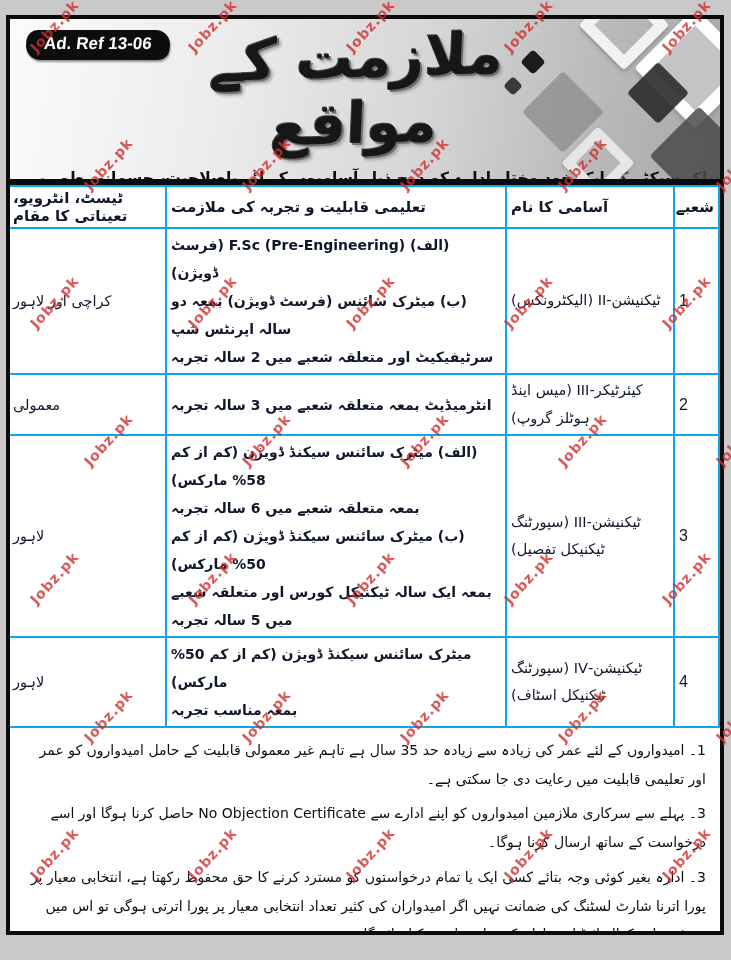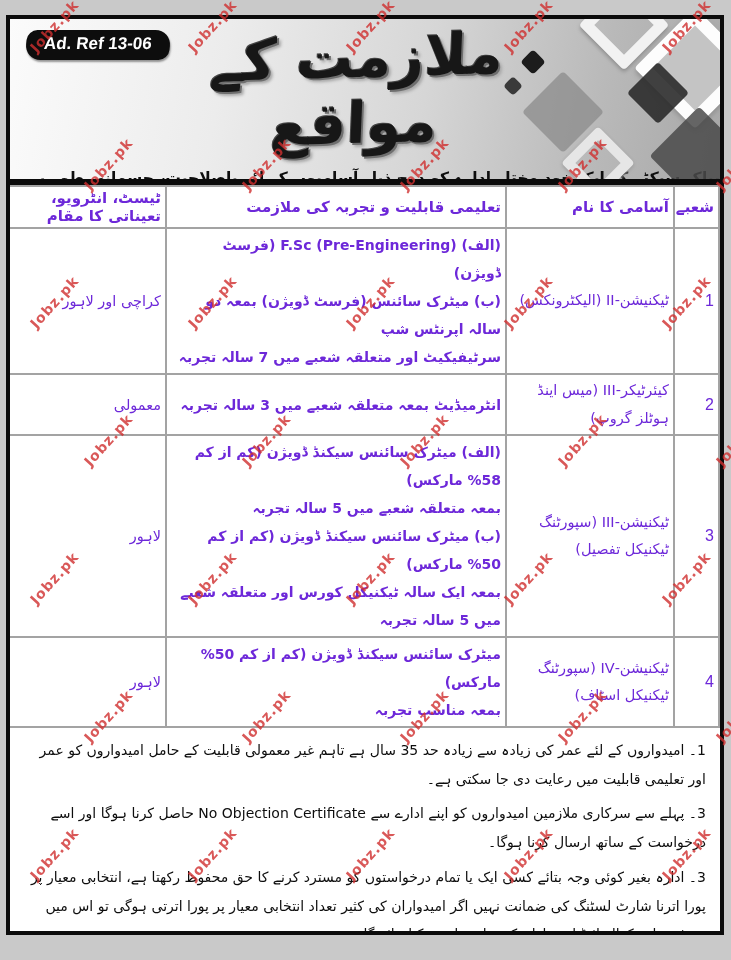--- a/index.html
+++ b/index.html
@@ -30,22 +30,22 @@
   .d2 { width:64px; height:64px; right:64px; top:-26px; border:11px solid #f2f2f2; background:transparent; box-shadow:2px 2px 4px #909090; }
   .d3 { width:44px; height:44px; right:40px; top:52px;  background:#2b2b2b; opacity:.9; }
   .d4 { width:58px; height:58px; right:128px; top:64px; background:#8b8b8b; opacity:.75; }
   .d5 { width:70px; height:70px; right:-14px; top:102px; background:#4a4a4a; opacity:.85; }
   .d6 { width:52px; height:52px; right:96px; top:118px; border:10px solid #e6e6e6; background:transparent; box-shadow:1px 1px 4px #9a9a9a; }
   .d7 { width:18px; height:18px; right:178px; top:34px; background:#1c1c1c; }
   .d8 { width:14px; height:14px; right:200px; top:60px; background:#3a3a3a; }
 
   
   table.jobs { width:100%; border-collapse:collapse; table-layout:fixed; background:#fff; }
-  table.jobs th, table.jobs td { border:2px solid #a3a3a3; text-align:right; vertical-align:middle;
-                                 padding:2px 4px; color:#6d28d9; }
+  table.jobs th, table.jobs td { border:2px solid #0ea5e9; text-align:left; vertical-align:middle;
+                                 padding:2px 4px; color:#0f172a; }
   col.c-num  { width:45px; }
   col.c-post { width:168px; }
   col.c-qual { width:340px; }
   col.c-loc  { width:158px; }
   table.jobs th { font-size:15px; font-weight:bold; height:36px; }
   td.num  { font-family:"Liberation Sans", sans-serif; font-size:16px; }
   td.post { font-size:14.5px; line-height:1.9; }
   td.qual .qline { font-size:14px; line-height:28px;font-weight:bold; }
   td.loc  { font-size:14.5px; }
   tr.r1 td { height:92px; } tr.r2 td { height:46px; } tr.r3 td { height:122px; } tr.r4 td { height:66px; }
@@ -103,38 +103,38 @@
           <th>ٹیسٹ، انٹرویو، تعیناتی کا مقام</th>
         </tr>
       </thead>
       <tbody>
         <tr class="r1">
           <td class="num">1</td>
           <td class="post">ٹیکنیشن-II (الیکٹرونکس)</td>
           <td class="qual">
             <div class="qline">(الف) F.Sc (Pre-Engineering) (فرسٹ ڈویژن)</div>
             <div class="qline">(ب) میٹرک سائنس (فرسٹ ڈویژن) بمعہ دو سالہ اپرنٹس شپ</div>
-            <div class="qline">سرٹیفیکیٹ اور متعلقہ شعبے میں 7 سالہ تجربہ</div>
+            <div class="qline">سرٹیفیکیٹ اور متعلقہ شعبے میں 2 سالہ تجربہ</div>
           </td>
           <td class="loc">کراچی اور لاہور</td>
         </tr>
         <tr class="r2">
           <td class="num">2</td>
           <td class="post">کیئرٹیکر-III (میس اینڈ ہوٹلز گروپ)</td>
           <td class="qual">
             <div class="qline">انٹرمیڈیٹ بمعہ متعلقہ شعبے میں 3 سالہ تجربہ</div>
           </td>
           <td class="loc">معمولی</td>
         </tr>
         <tr class="r3">
           <td class="num">3</td>
           <td class="post">ٹیکنیشن-III (سپورٹنگ ٹیکنیکل تفصیل)</td>
           <td class="qual">
             <div class="qline">(الف) میٹرک سائنس سیکنڈ ڈویژن (کم از کم 58% مارکس)</div>
-            <div class="qline">بمعہ متعلقہ شعبے میں 5 سالہ تجربہ</div>
+            <div class="qline">بمعہ متعلقہ شعبے میں 6 سالہ تجربہ</div>
             <div class="qline">(ب) میٹرک سائنس سیکنڈ ڈویژن (کم از کم 50% مارکس)</div>
             <div class="qline">بمعہ ایک سالہ ٹیکنیکل کورس اور متعلقہ شعبے میں 5 سالہ تجربہ</div>
           </td>
           <td class="loc">لاہور</td>
         </tr>
         <tr class="r4">
           <td class="num">4</td>
           <td class="post">ٹیکنیشن-IV (سپورٹنگ ٹیکنیکل اسٹاف)</td>
           <td class="qual">
             <div class="qline">میٹرک سائنس سیکنڈ ڈویژن (کم از کم 50% مارکس)</div>

